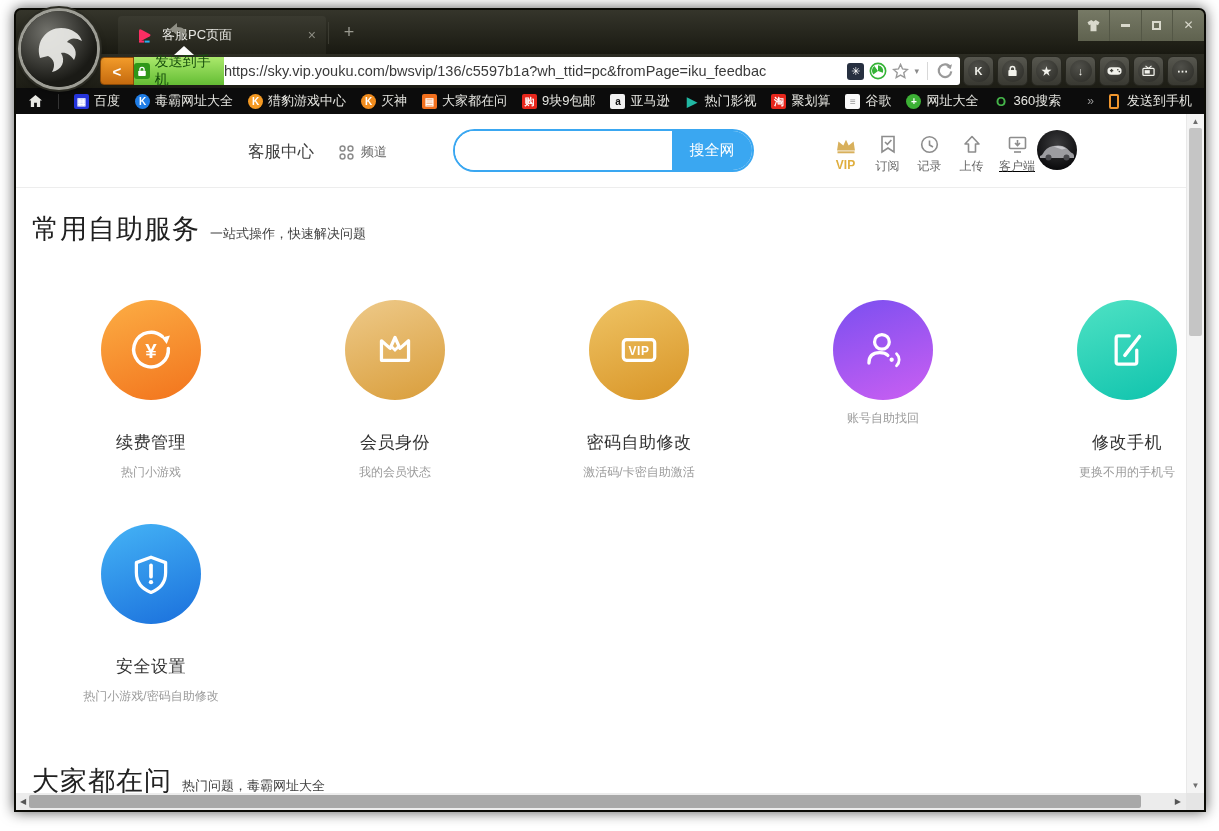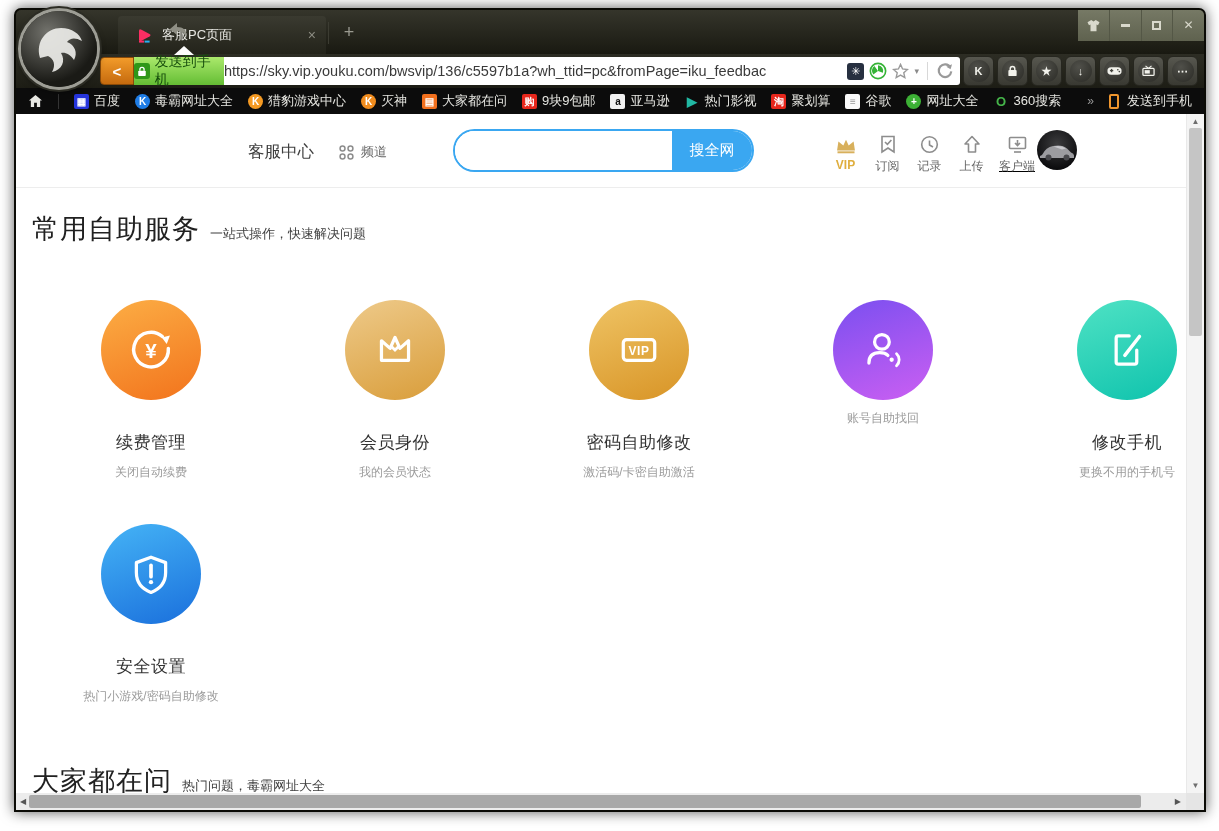--- a/index.html
+++ b/index.html
@@ -401,21 +401,21 @@
 
     <div class="service sv0">
       <div class="scircle" style="background: linear-gradient(160deg, rgb(252, 174, 69), rgb(242, 115, 28));">
         <svg viewBox="0 0 48 48">
           <path d="M34.5 11.5 A16 16 0 1 0 40 22.5" fill="none" stroke="#fff" stroke-width="3.2" stroke-linecap="round"></path>
           <path d="M41.5 10.5 L34 12.5 L38.5 18.5 Z" fill="#fff"></path>
           <text x="24" y="31" font-size="19" font-weight="bold" fill="#fff" text-anchor="middle" font-family="sans-serif">¥</text>
         </svg>
       </div>
       <div class="stitle">续费管理</div>
-      <div class="ssub">关闭自动续费</div>
+      <div class="ssub">热门小游戏</div>
     </div>
 
     <div class="service sv1">
       <div class="scircle" style="background: linear-gradient(160deg, rgb(238, 202, 138), rgb(217, 157, 58));">
         <svg viewBox="0 0 48 48">
           <path d="M11.5 33.5 V15.5 L19.5 22.5 L24 12.5 L28.5 22.5 L36.5 15.5 V33.5 Z" fill="none" stroke="#fff" stroke-width="3" stroke-linejoin="round"></path>
           <path d="M20.5 20.5 L24 24 L27.5 20.5" fill="none" stroke="#fff" stroke-width="2.6" stroke-linecap="round"></path>
         </svg>
       </div>
       <div class="stitle">会员身份</div>

